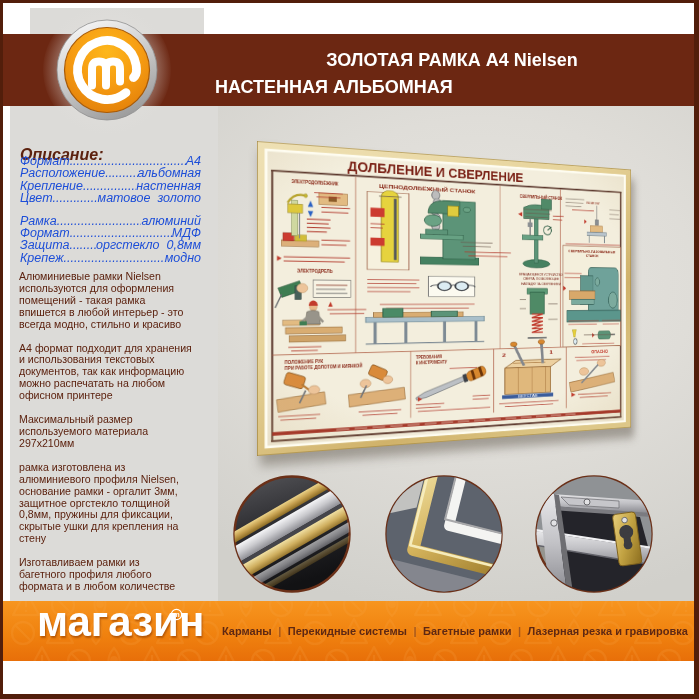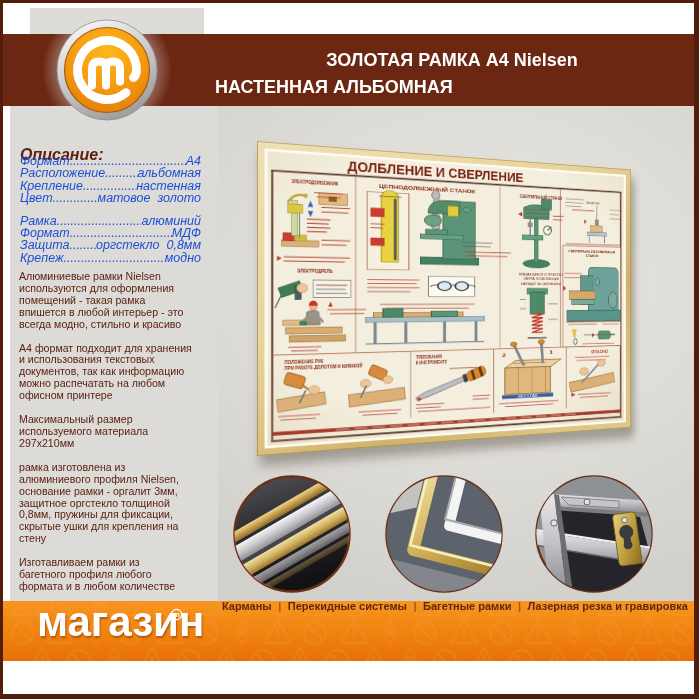--- a/index.html
+++ b/index.html
@@ -746,19 +746,19 @@
 
 <div class="abs" style="left:37px;top:608px;color:#fff;">
   <div style="font-size:42px;font-weight:bold;line-height:28px;text-shadow:1px 2px 2px rgba(150,64,0,0.65);">магазин</div>
 </div>
 
 <svg class="abs" style="left:170px;top:608px;" width="13" height="13" viewBox="0 0 15 15">
   <circle cx="7.5" cy="7.5" r="6" fill="none" stroke="#ffffff" stroke-width="1.4"></circle>
   <text x="7.5" y="10.3" text-anchor="middle" font-size="8" font-weight="bold" fill="#ffffff" font-family="Liberation Sans">m</text>
 </svg>
 
-<div class="abs" style="left:222px;top:600px;white-space:nowrap;color:#5e2813;
+<div class="abs" style="left:222px;top:625px;white-space:nowrap;color:#5e2813;
   font-size:11px;font-weight:bold;text-align:center;">Карманы<span style="color:#a4561d;padding:0 6.5px;">|</span>Перекидные системы<span style="color:#a4561d;padding:0 6.5px;">|</span>Багетные рамки<span style="color:#a4561d;padding:0 6.5px;">|</span>Лазерная резка и гравировка</div>
 
 <div class="abs" style="left:0;top:0;width:699px;height:3px;background:#521e0b;"></div>
 <div class="abs" style="left:0;top:694px;width:699px;height:5px;background:#521e0b;"></div>
 <div class="abs" style="left:0;top:0;width:3px;height:699px;background:#521e0b;"></div>
 <div class="abs" style="left:694px;top:0;width:5px;height:699px;background:#521e0b;"></div>
 
 </body></html>

